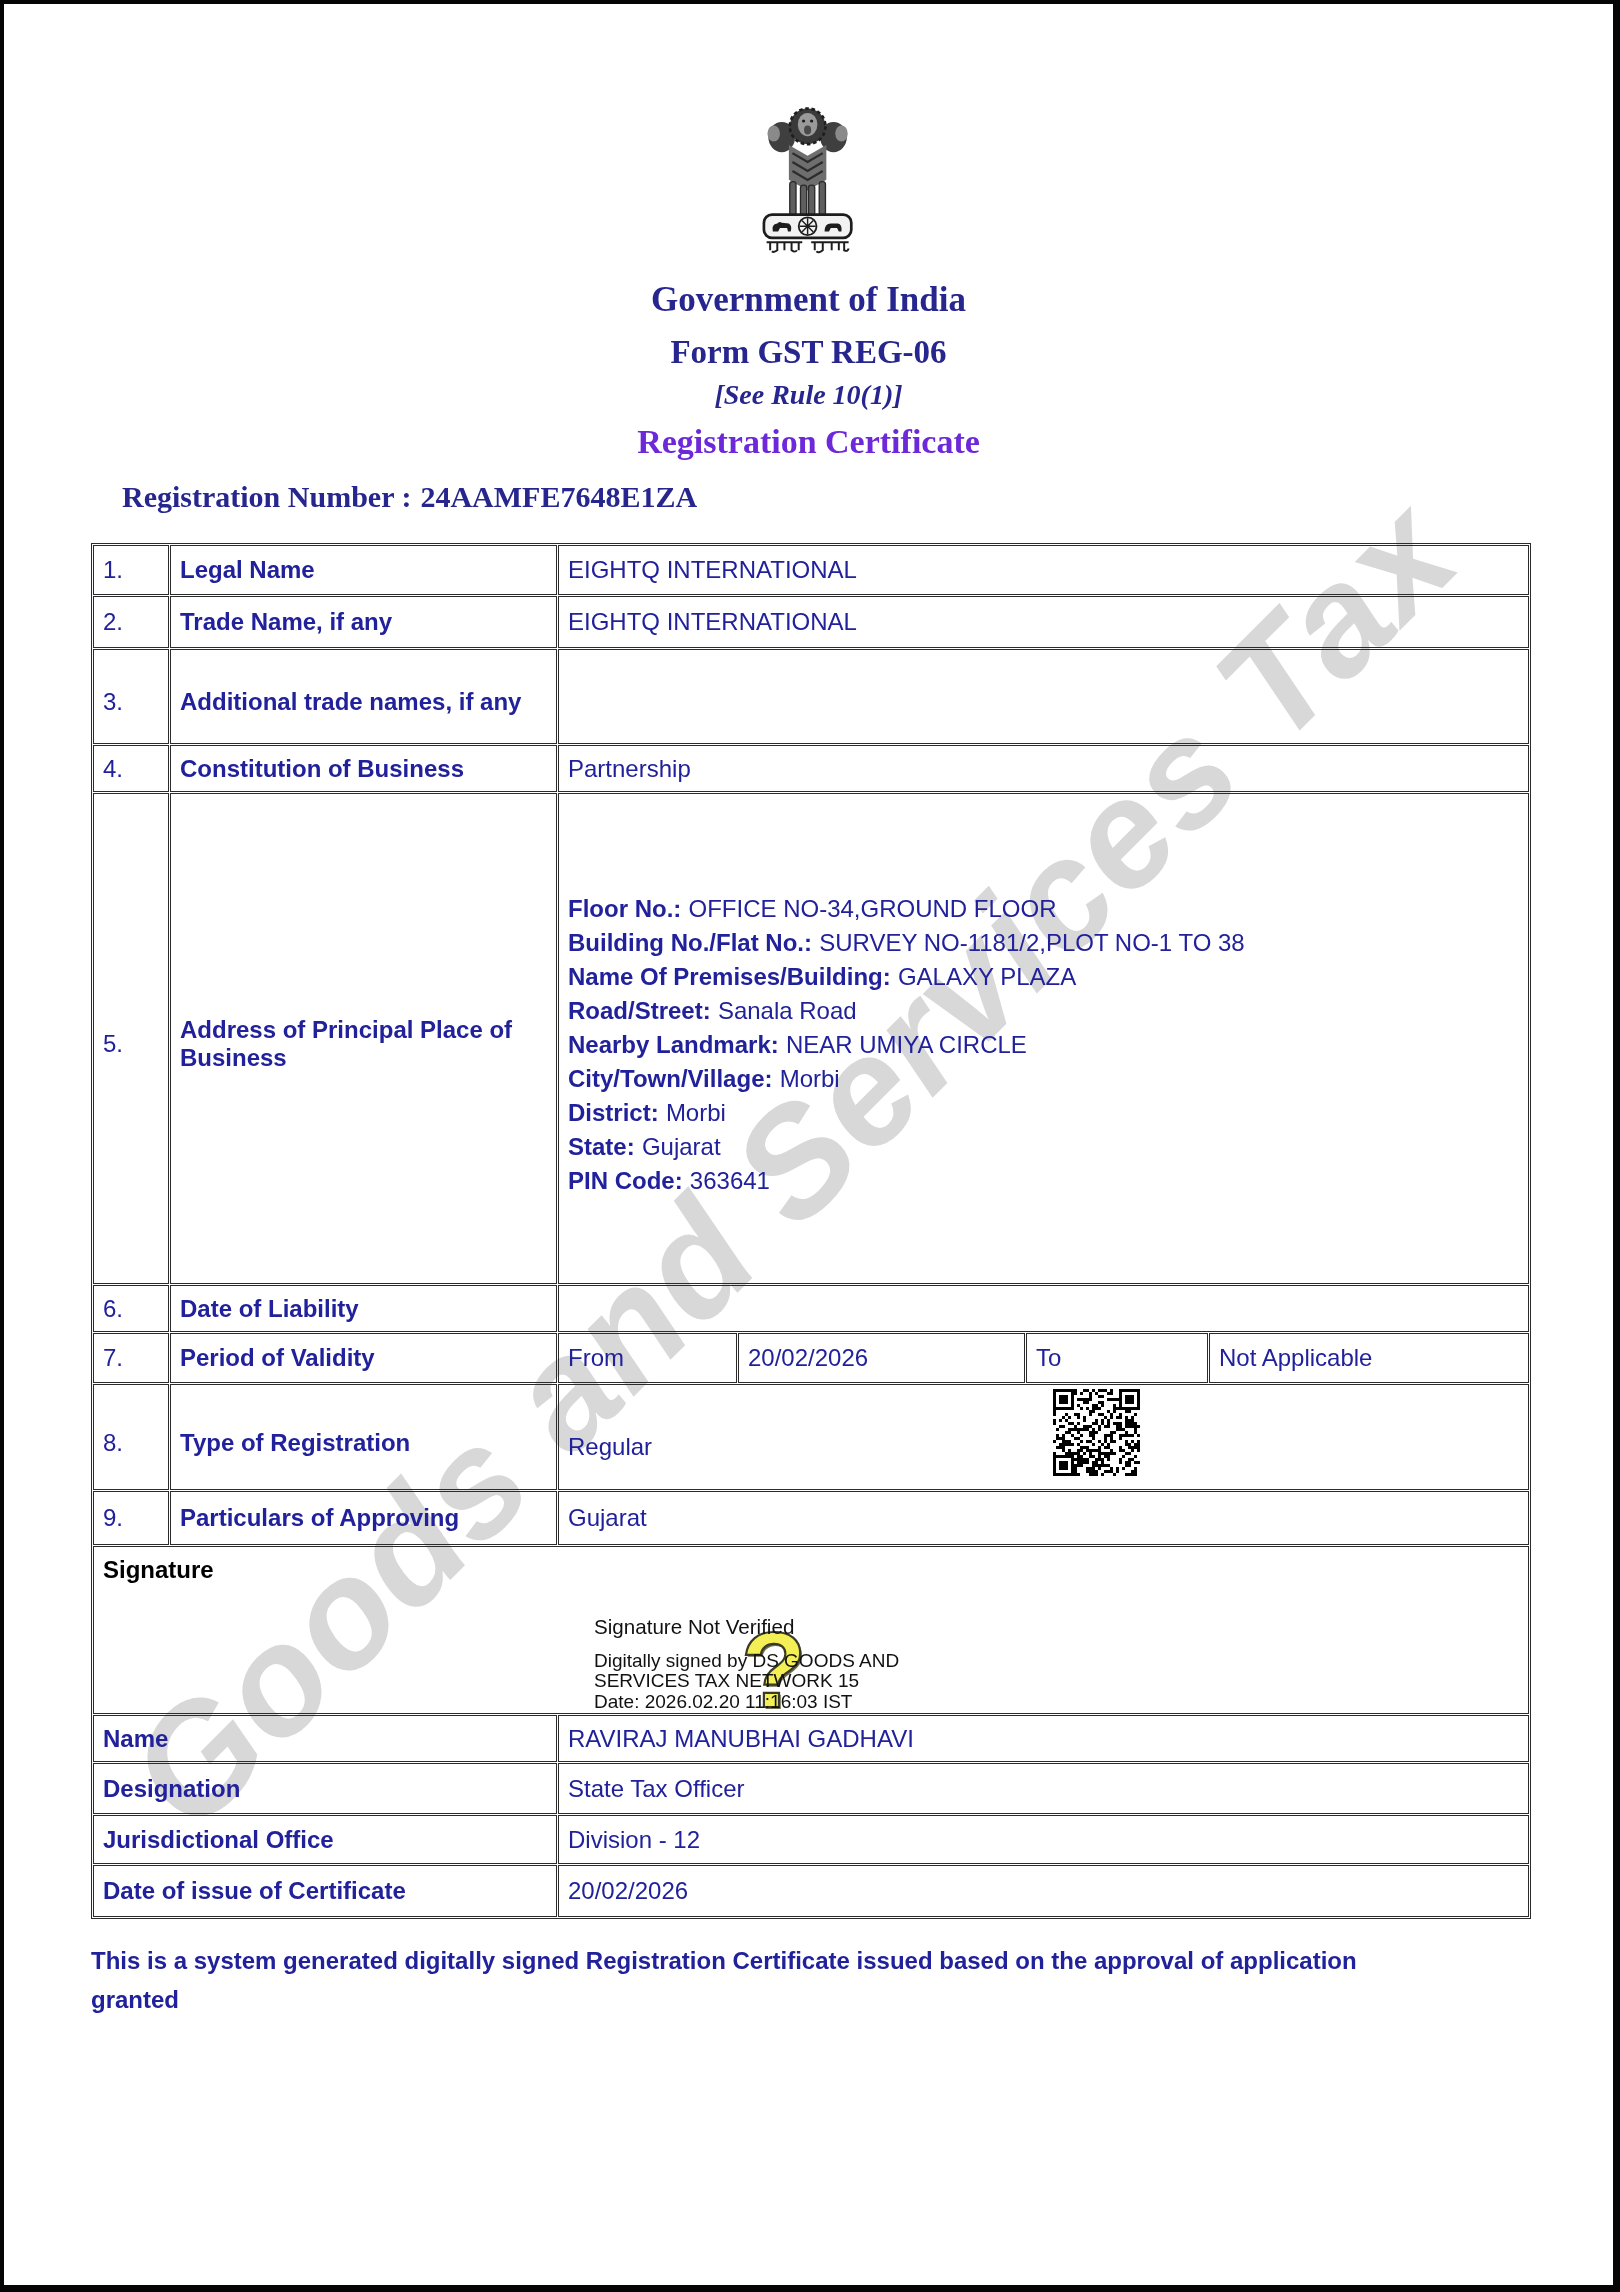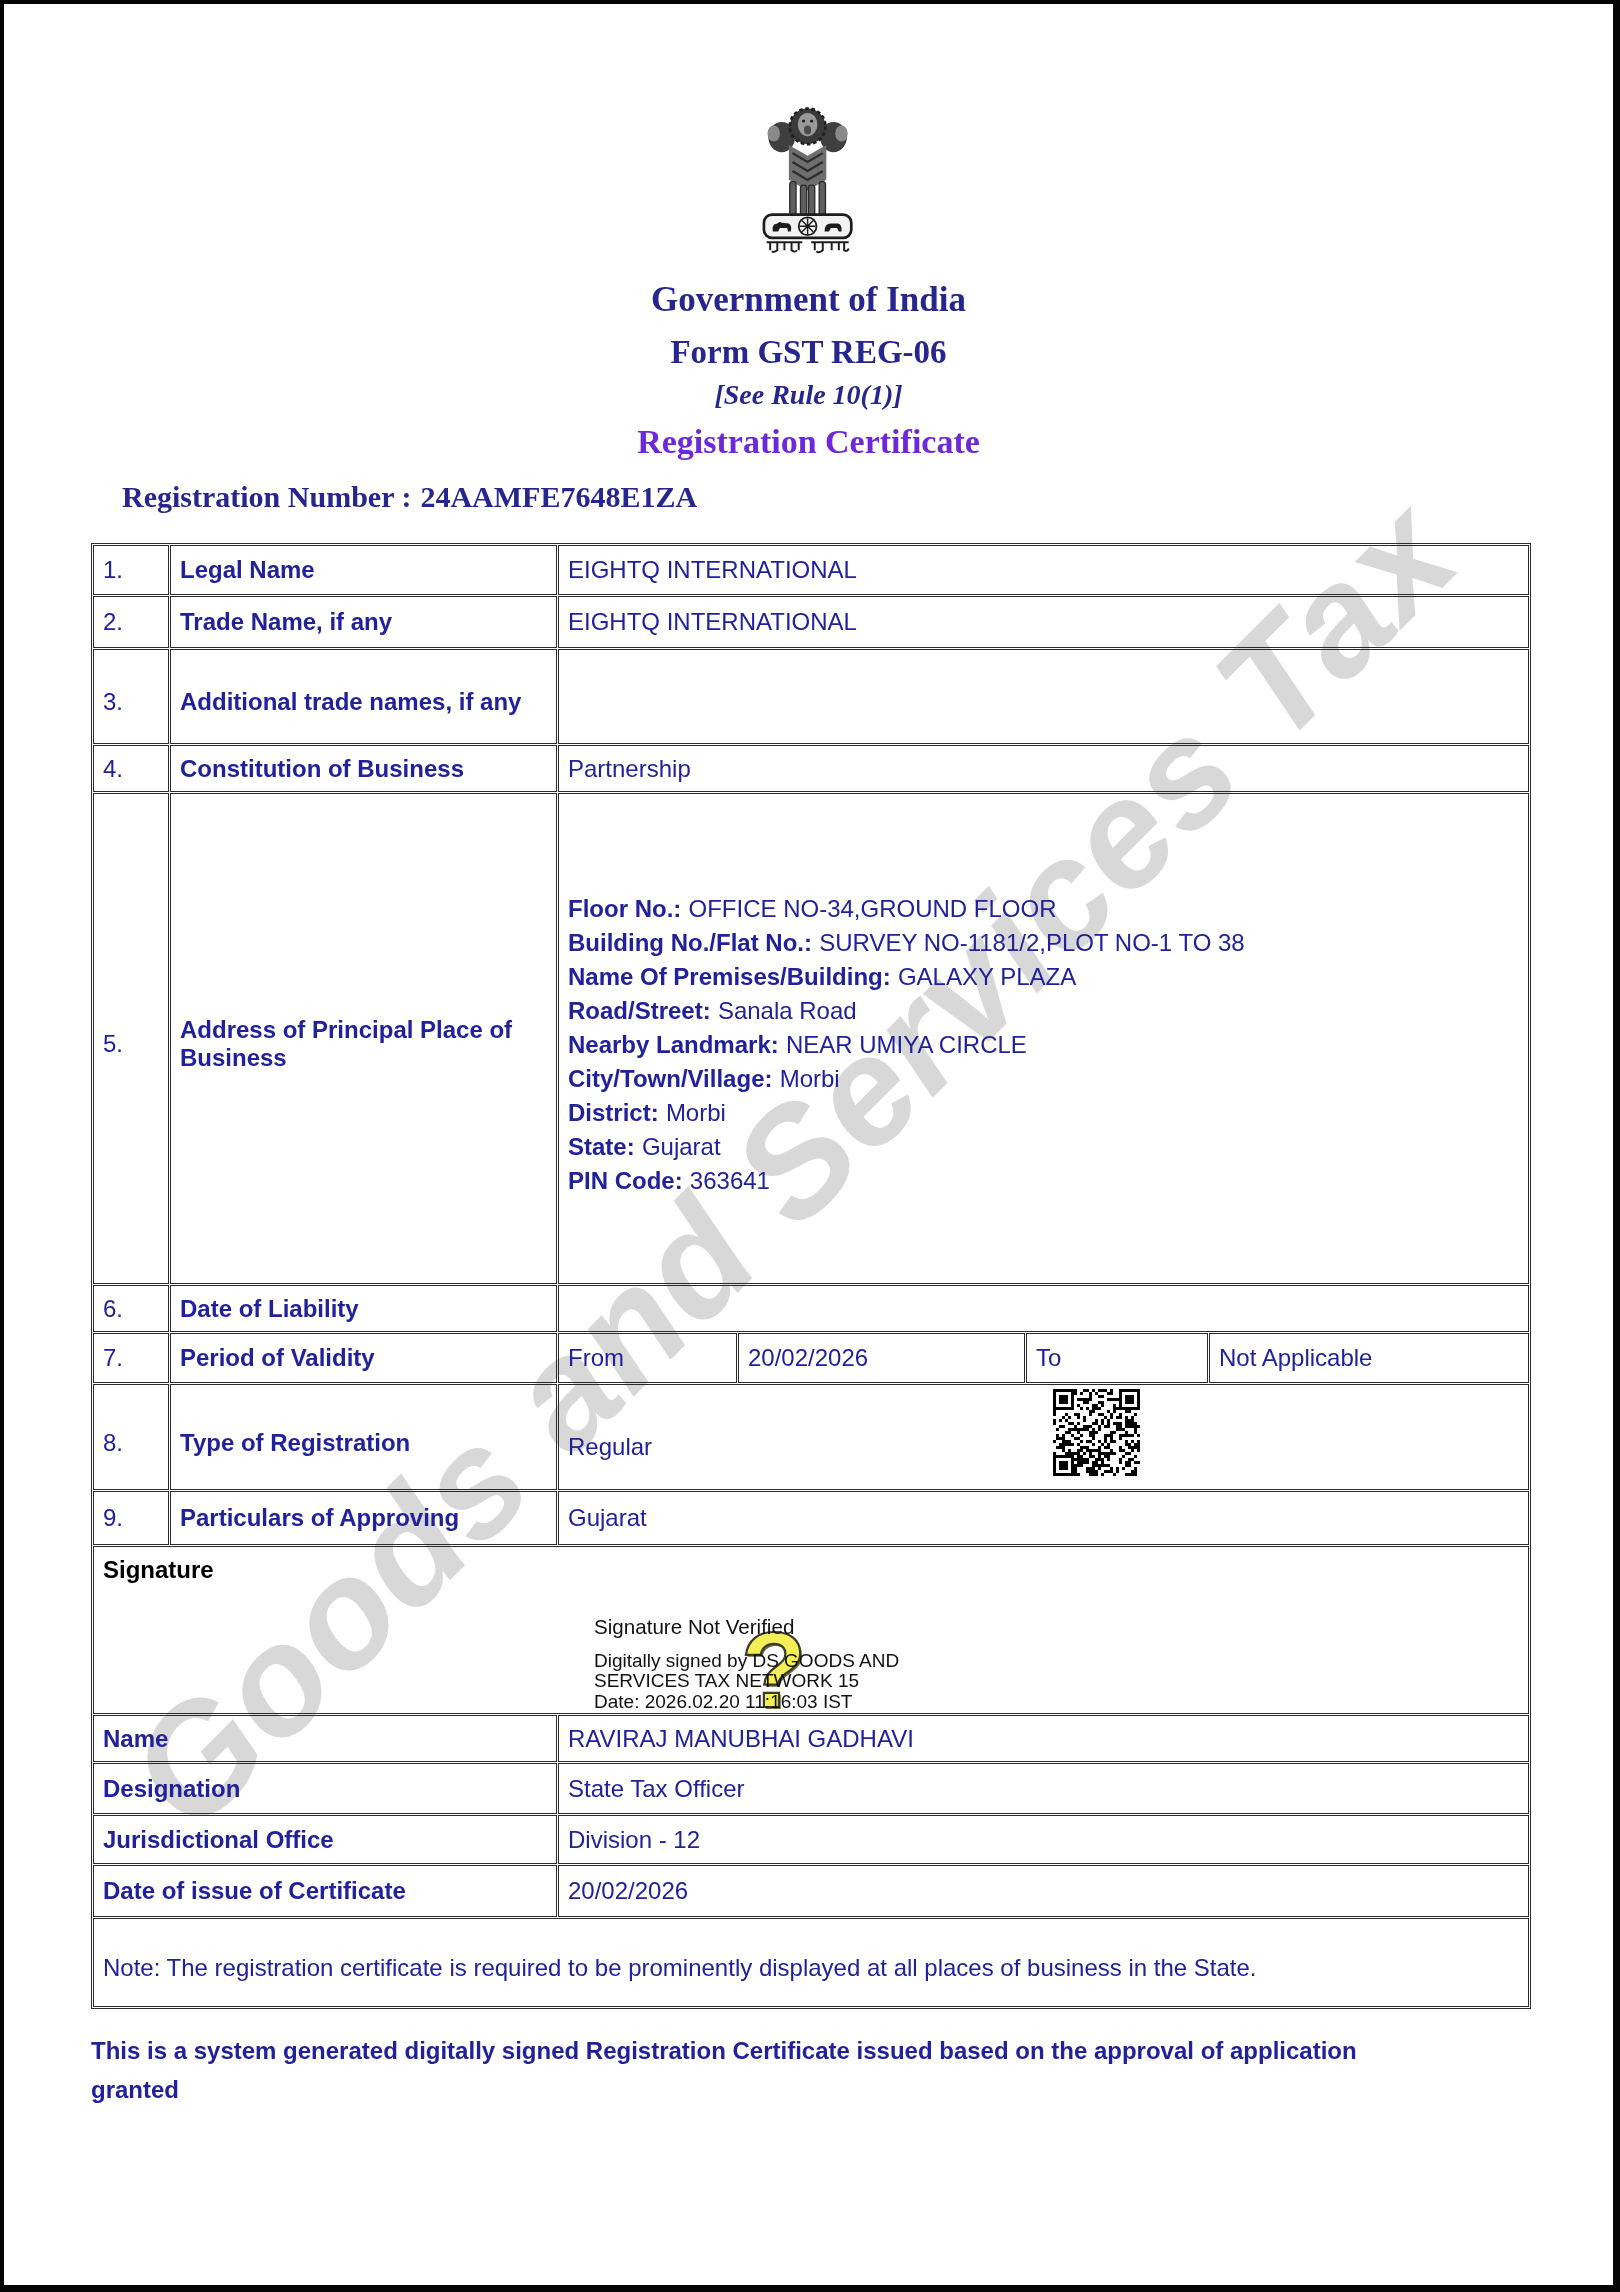--- a/index.html
+++ b/index.html
@@ -537,23 +537,20 @@
       <td colspan="4">State Tax Officer</td>
     </tr>
     <tr style="height:49px">
       <td colspan="2" class="lbl">Jurisdictional Office</td>
       <td colspan="4">Division - 12</td>
     </tr>
     <tr style="height:52px">
       <td colspan="2" class="lbl">Date of issue of Certificate</td>
       <td colspan="4">20/02/2026</td>
     </tr>
-    <tr style="height:89px">
-      <td colspan="6" class="note-cell">Note: The registration certificate is required to be prominently displayed at all places of business in the State.</td>
-    </tr>
   </tbody>
     </table>
 
   <div class="footer">
     <div>This is a system generated digitally signed Registration Certificate issued based on the approval of application granted</div>
   </div>
 
 </div>
 
 

